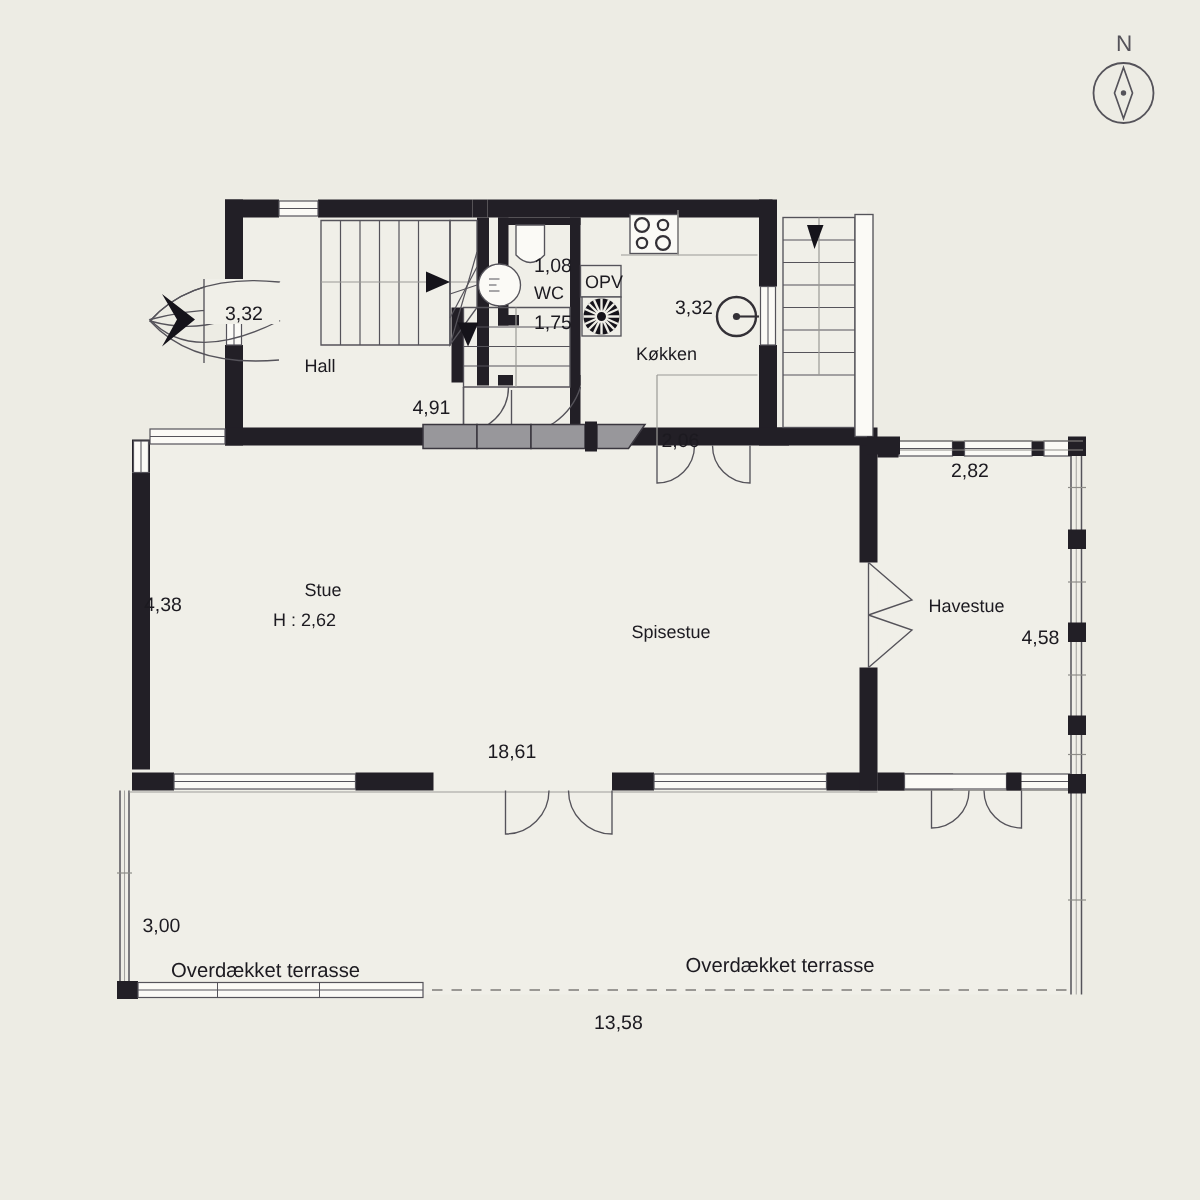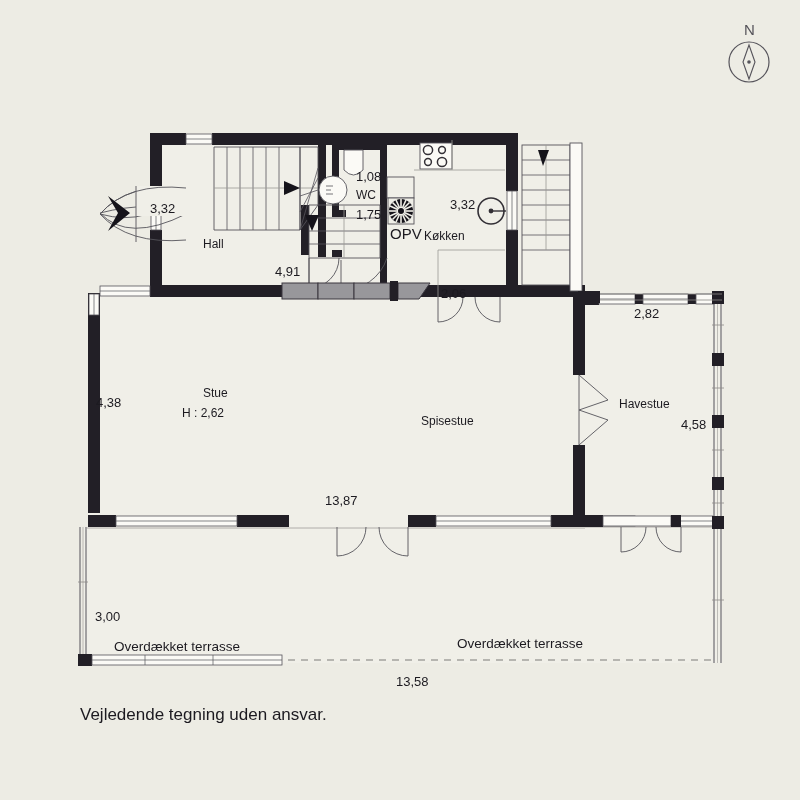--- a/index.html
+++ b/index.html
@@ -31,21 +31,21 @@
     white-space: nowrap;
     line-height: 1;
   }
   .plan-title {
     font-size: 30px;
     letter-spacing: 0.2px;
   }
   .room-label { font-size: 12px; }
   .dim-label  { font-size: 13px; }
   .small-label{ font-size: 13.5px; margin-top: 48px; }
-  .opv-label  { font-size: 15px; margin-top: 44px; }
+  .opv-label  { font-size: 12px; }
   .compass-n  { font-size: 15px; color: #55535a; }
   .footnote   { font-size: 17px; }
 </style>
 </head>
 <body>
 
 <div id="plan-root">
 
   <svg id="floorplan-svg" viewBox="0 0 800 800">
     <defs>
@@ -358,28 +358,27 @@
 
   <div class="txt opv-label" style="left:390px; top:182px;">OPV</div>
 
   <div class="txt dim-label" style="left:450px; top:198px;">3,32</div>
   <div class="txt room-label" style="left:424px; top:230px;">Køkken</div>
   <div class="txt dim-label" style="left:441px; top:287px;">2,06</div>
 
   <div class="txt dim-label" style="left:96px; top:396px;">4,38</div>
   <div class="txt room-label" style="left:203px; top:387px;">Stue</div>
   <div class="txt room-label" style="left:182px; top:407px;">H : 2,62</div>
-  <div class="txt dim-label" style="left:325px; top:494px;">13,87</div>
+  <div class="txt dim-label" style="left:325px; top:494px;">18,61</div>
 
   <div class="txt room-label" style="left:421px; top:415px;">Spisestue</div>
 
   <div class="txt dim-label" style="left:634px; top:307px;">2,82</div>
   <div class="txt room-label" style="left:619px; top:398px;">Havestue</div>
   <div class="txt dim-label" style="left:681px; top:418px;">4,58</div>
 
   <div class="txt small-label" style="left:114px; top:592px;">Overdækket terrasse</div>
   <div class="txt dim-label" style="left:95px; top:610px;">3,00</div>
   <div class="txt small-label" style="left:457px; top:589px;">Overdækket terrasse</div>
   <div class="txt dim-label" style="left:396px; top:675px;">13,58</div>
 
-  <div class="txt footnote" style="left:80px; top:706px;">Vejledende tegning uden ansvar.</div>
 
 </div>
 
 </body></html>

